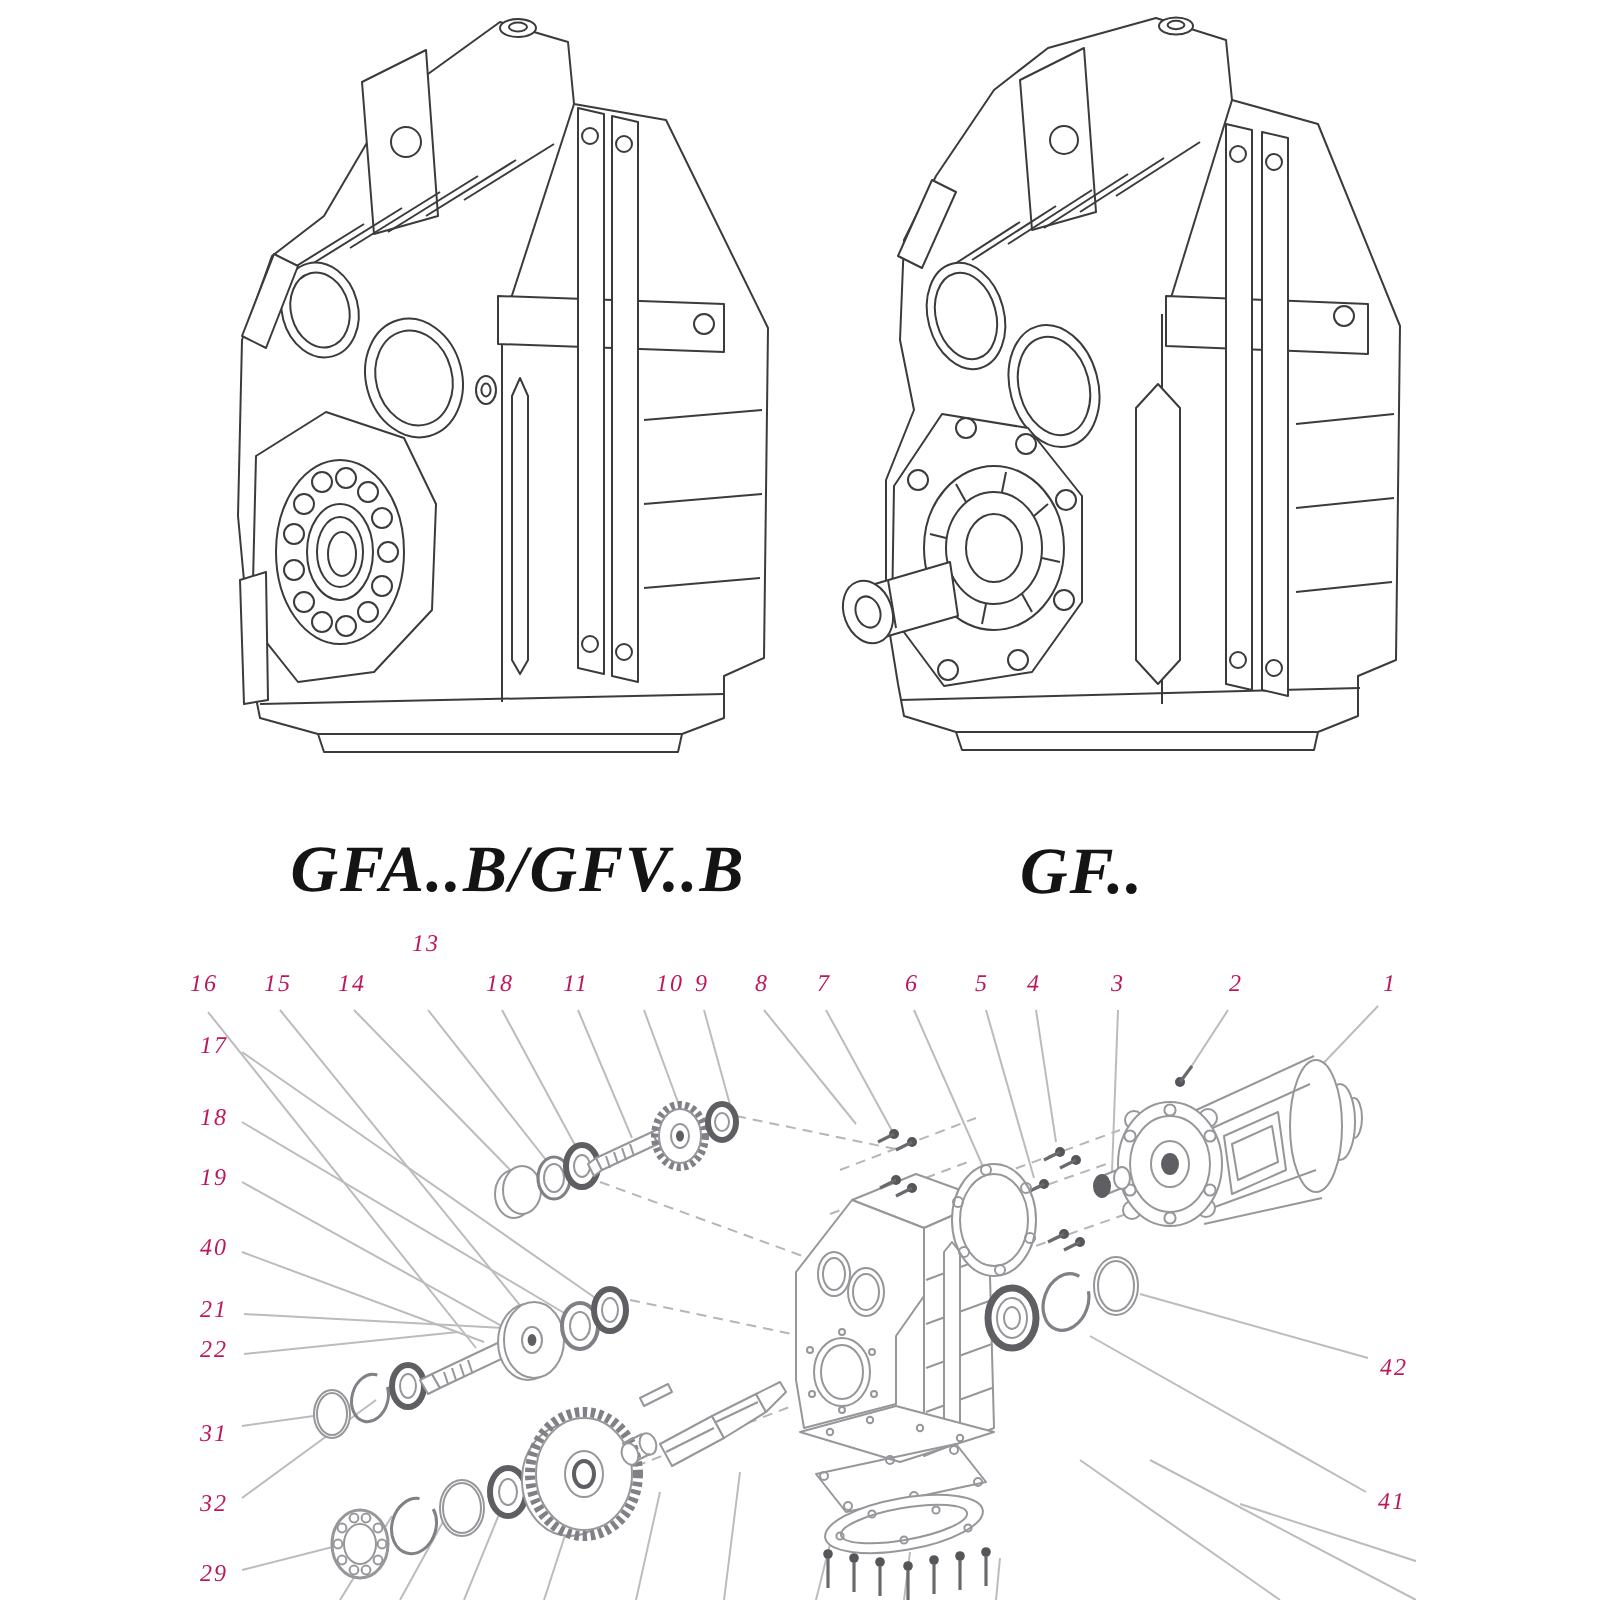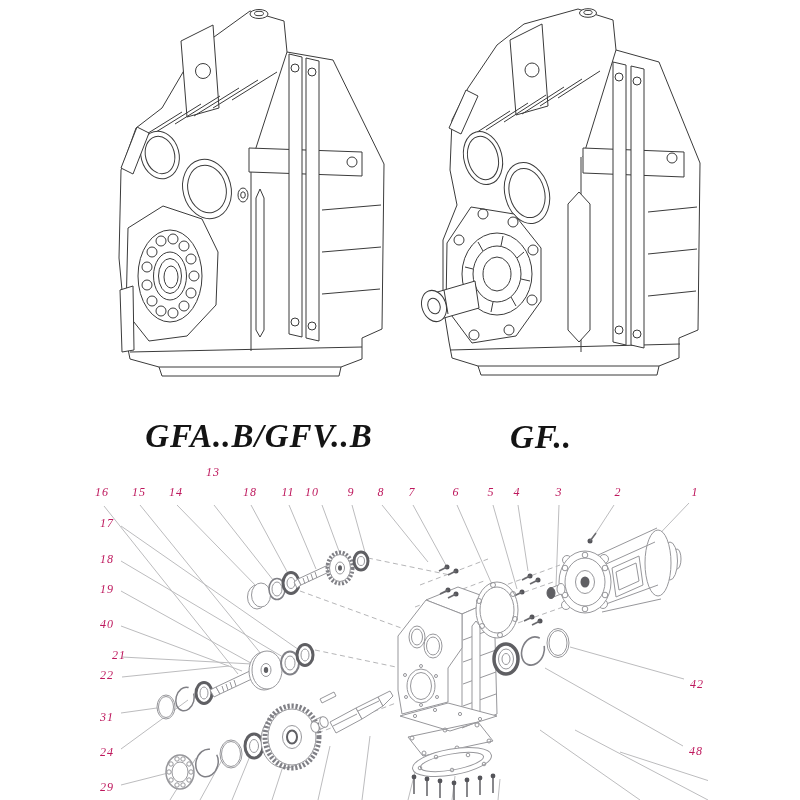--- a/index.html
+++ b/index.html
@@ -449,37 +449,37 @@
 
 <div class="model-label" style="left:259px;top:436px">GFA..B/GFV..B</div>
 <div class="model-label" style="left:541px;top:437px">GF..</div>
 
 <div class="co" style="left:102px;top:492px">16</div>
 <div class="co" style="left:139px;top:492px">15</div>
 <div class="co" style="left:176px;top:492px">14</div>
 <div class="co" style="left:213px;top:472px">13</div>
 <div class="co" style="left:250px;top:492px">18</div>
 <div class="co" style="left:288px;top:492px">11</div>
-<div class="co" style="left:312px;top:492px">10</div>
+<div class="co" style="left:335px;top:492px">10</div>
 <div class="co" style="left:351px;top:492px">9</div>
 <div class="co" style="left:381px;top:492px">8</div>
 <div class="co" style="left:412px;top:492px">7</div>
 <div class="co" style="left:456px;top:492px">6</div>
 <div class="co" style="left:491px;top:492px">5</div>
 <div class="co" style="left:517px;top:492px">4</div>
 <div class="co" style="left:559px;top:492px">3</div>
 <div class="co" style="left:618px;top:492px">2</div>
 <div class="co" style="left:695px;top:492px">1</div>
 
 <div class="co" style="left:107px;top:523px">17</div>
 <div class="co" style="left:107px;top:559px">18</div>
 <div class="co" style="left:107px;top:589px">19</div>
 <div class="co" style="left:107px;top:624px">40</div>
-<div class="co" style="left:119px;top:655px">21</div>
+<div class="co" style="left:107px;top:655px">21</div>
 <div class="co" style="left:107px;top:675px">22</div>
 <div class="co" style="left:107px;top:717px">31</div>
-<div class="co" style="left:107px;top:752px">24</div>
+<div class="co" style="left:107px;top:752px">32</div>
 <div class="co" style="left:107px;top:787px">29</div>
 
 <div class="co" style="left:697px;top:684px">42</div>
-<div class="co" style="left:696px;top:751px">48</div>
+<div class="co" style="left:696px;top:751px">41</div>
 
 </div>
 
 </body></html>

